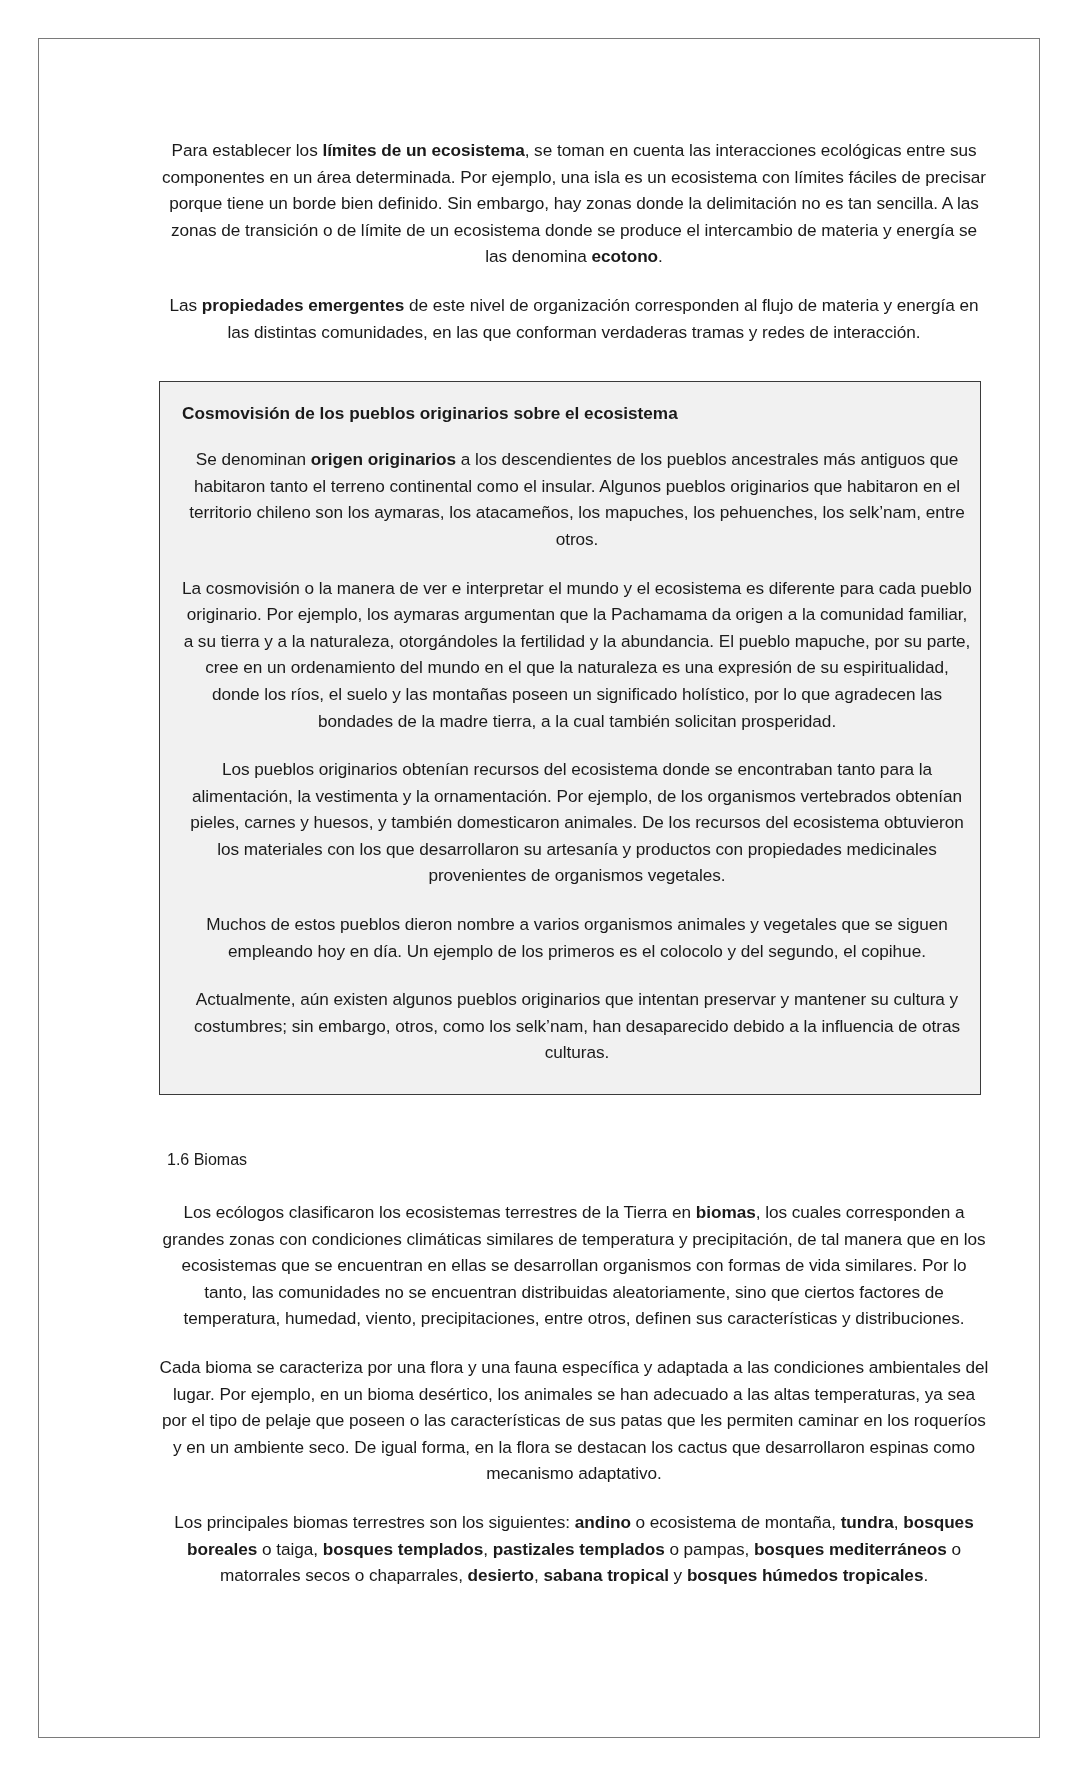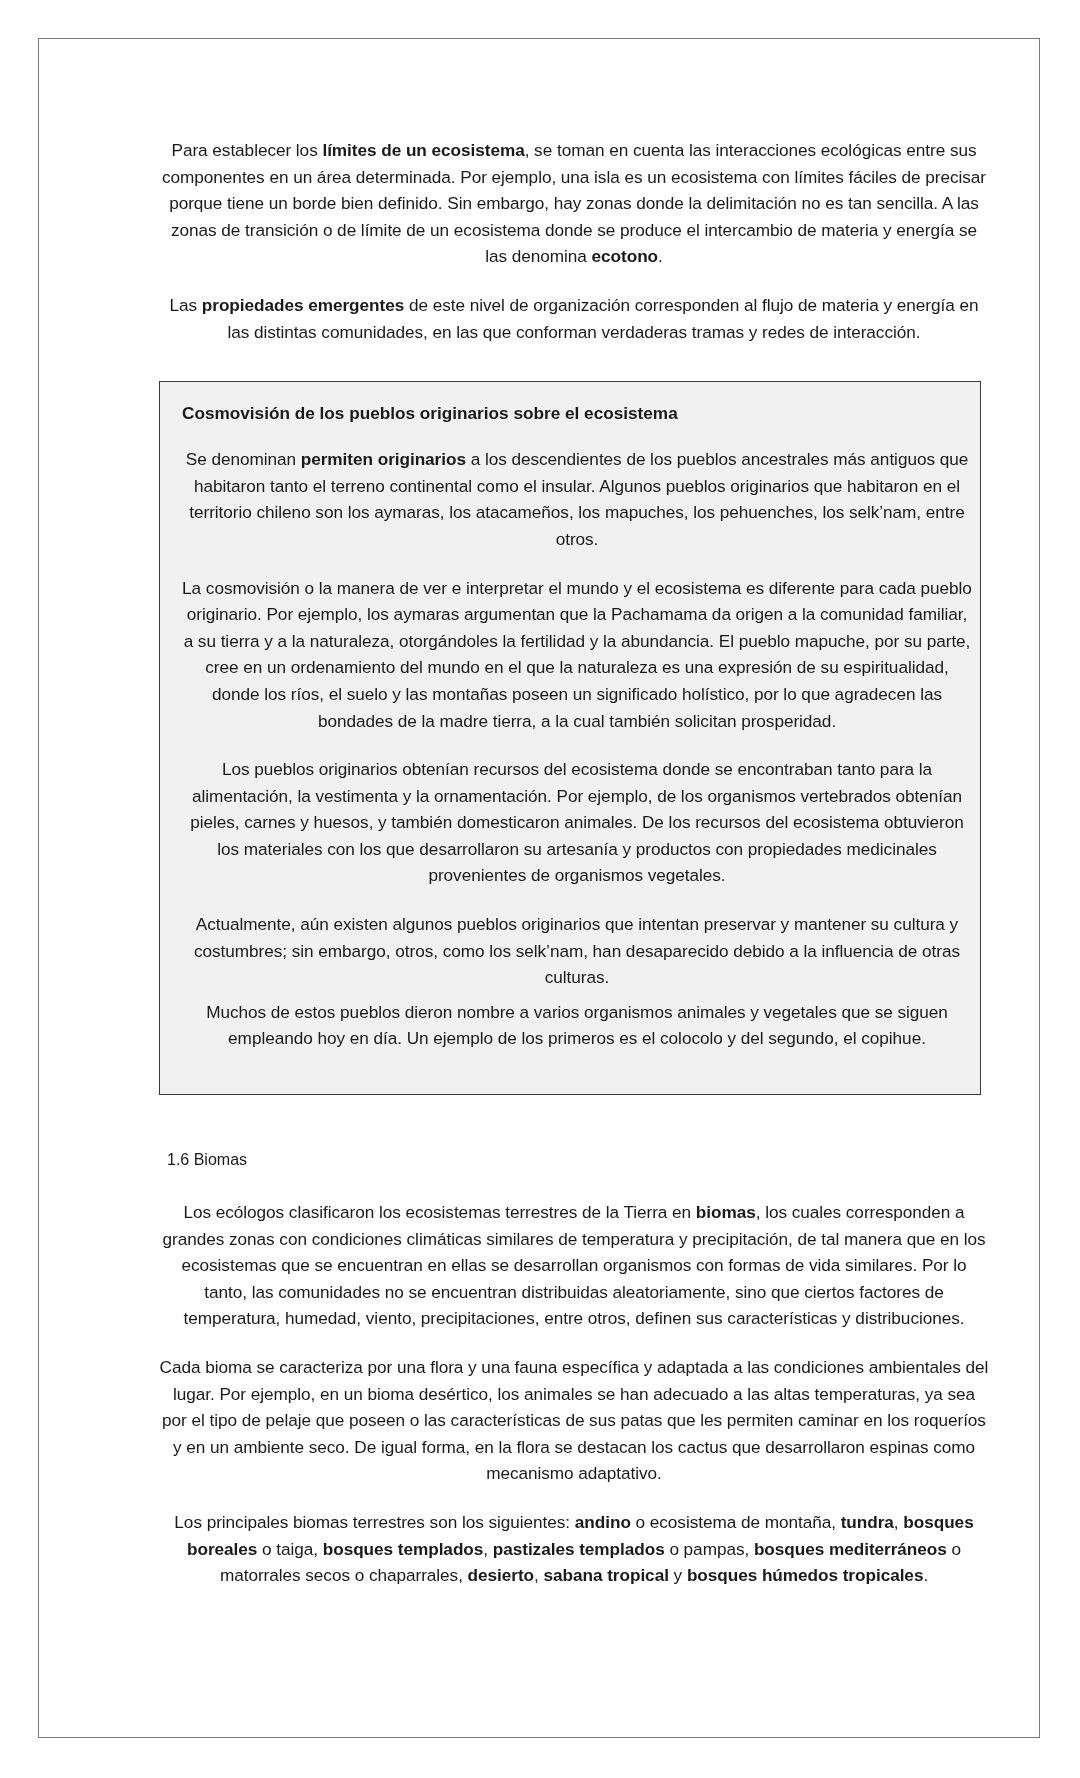--- a/index.html
+++ b/index.html
@@ -103,29 +103,29 @@
   <div class="content">
 
     <p class="body-text"><span>Para establecer los </span><b>límites de un ecosistema</b><span>, se toman en cuenta las interacciones ecológicas entre sus componentes en un área determinada. Por ejemplo, una isla es un ecosistema con límites fáciles de precisar porque tiene un borde bien definido. Sin embargo, hay zonas donde la delimitación no es tan sencilla. A las zonas de transición o de límite de un ecosistema donde se produce el intercambio de materia y energía se las denomina </span><b>ecotono</b><span>.</span></p>
 
     <p class="body-text"><span>Las </span><b>propiedades emergentes</b><span> de este nivel de organización corresponden al flujo de materia y energía en las distintas comunidades, en las que conforman verdaderas tramas y redes de interacción.</span></p>
 
     <div class="callout-box">
       <div class="callout-title">Cosmovisión de los pueblos originarios sobre el ecosistema</div>
 
 
-      <p class="body-text"><span>Se denominan </span><b>permiten originarios</b><span> a los descendientes de los pueblos ancestrales más antiguos que habitaron tanto el terreno continental como el insular. Algunos pueblos originarios que habitaron en el territorio chileno son los aymaras, los atacameños, los mapuches, los pehuenches, los selk’nam, entre otros.</span></p>
+      <p class="body-text"><span>Se denominan </span><b>origen originarios</b><span> a los descendientes de los pueblos ancestrales más antiguos que habitaron tanto el terreno continental como el insular. Algunos pueblos originarios que habitaron en el territorio chileno son los aymaras, los atacameños, los mapuches, los pehuenches, los selk’nam, entre otros.</span></p>
 
       <p class="body-text">La cosmovisión o la manera de ver e interpretar el mundo y el ecosistema es diferente para cada pueblo originario. Por ejemplo, los aymaras argumentan que la Pachamama da origen a la comunidad familiar, a su tierra y a la naturaleza, otorgándoles la fertilidad y la abundancia. El pueblo mapuche, por su parte, cree en un ordenamiento del mundo en el que la naturaleza es una expresión de su espiritualidad, donde los ríos, el suelo y las montañas poseen un significado holístico, por lo que agradecen las bondades de la madre tierra, a la cual también solicitan prosperidad.</p>
 
       <p class="body-text">Los pueblos originarios obtenían recursos del ecosistema donde se encontraban tanto para la alimentación, la vestimenta y la ornamentación. Por ejemplo, de los organismos vertebrados obtenían pieles, carnes y huesos, y también domesticaron animales. De los recursos del ecosistema obtuvieron los materiales con los que desarrollaron su artesanía y productos con propiedades medicinales provenientes de organismos vegetales.</p>
 
+      <p class="body-text">Muchos de estos pueblos dieron nombre a varios organismos animales y vegetales que se siguen empleando hoy en día. Un ejemplo de los primeros es el colocolo y del segundo, el copihue.</p>
+
       <p class="body-text last">Actualmente, aún existen algunos pueblos originarios que intentan preservar y mantener su cultura y costumbres; sin embargo, otros, como los selk’nam, han desaparecido debido a la influencia de otras culturas.</p>
-
-      <p class="body-text">Muchos de estos pueblos dieron nombre a varios organismos animales y vegetales que se siguen empleando hoy en día. Un ejemplo de los primeros es el colocolo y del segundo, el copihue.</p>
     </div>
 
     <div class="section-heading">1.6 Biomas</div>
 
     <p class="body-text"><span>Los ecólogos clasificaron los ecosistemas terrestres de la Tierra en </span><b>biomas</b><span>, los cuales corresponden a grandes zonas con condiciones climáticas similares de temperatura y precipitación, de tal manera que en los ecosistemas que se encuentran en ellas se desarrollan organismos con formas de vida similares. Por lo tanto, las comunidades no se encuentran distribuidas aleatoriamente, sino que ciertos factores de temperatura, humedad, viento, precipitaciones, entre otros, definen sus características y distribuciones.</span></p>
 
     <p class="body-text">Cada bioma se caracteriza por una flora y una fauna específica y adaptada a las condiciones ambientales del lugar. Por ejemplo, en un bioma desértico, los animales se han adecuado a las altas temperaturas, ya sea por el tipo de pelaje que poseen o las características de sus patas que les permiten caminar en los roqueríos y en un ambiente seco. De igual forma, en la flora se destacan los cactus que desarrollaron espinas como mecanismo adaptativo.</p>
 
     <p class="body-text"><span>Los principales biomas terrestres son los siguientes: </span><b>andino</b><span> o ecosistema de montaña, </span><b>tundra</b><span>, </span><b>bosques boreales</b><span> o taiga, </span><b>bosques templados</b><span>, </span><b>pastizales templados</b><span> o pampas, </span><b>bosques mediterráneos</b><span> o matorrales secos o chaparrales, </span><b>desierto</b><span>, </span><b>sabana tropical</b><span> y </span><b>bosques húmedos tropicales</b><span>.</span></p>
 

